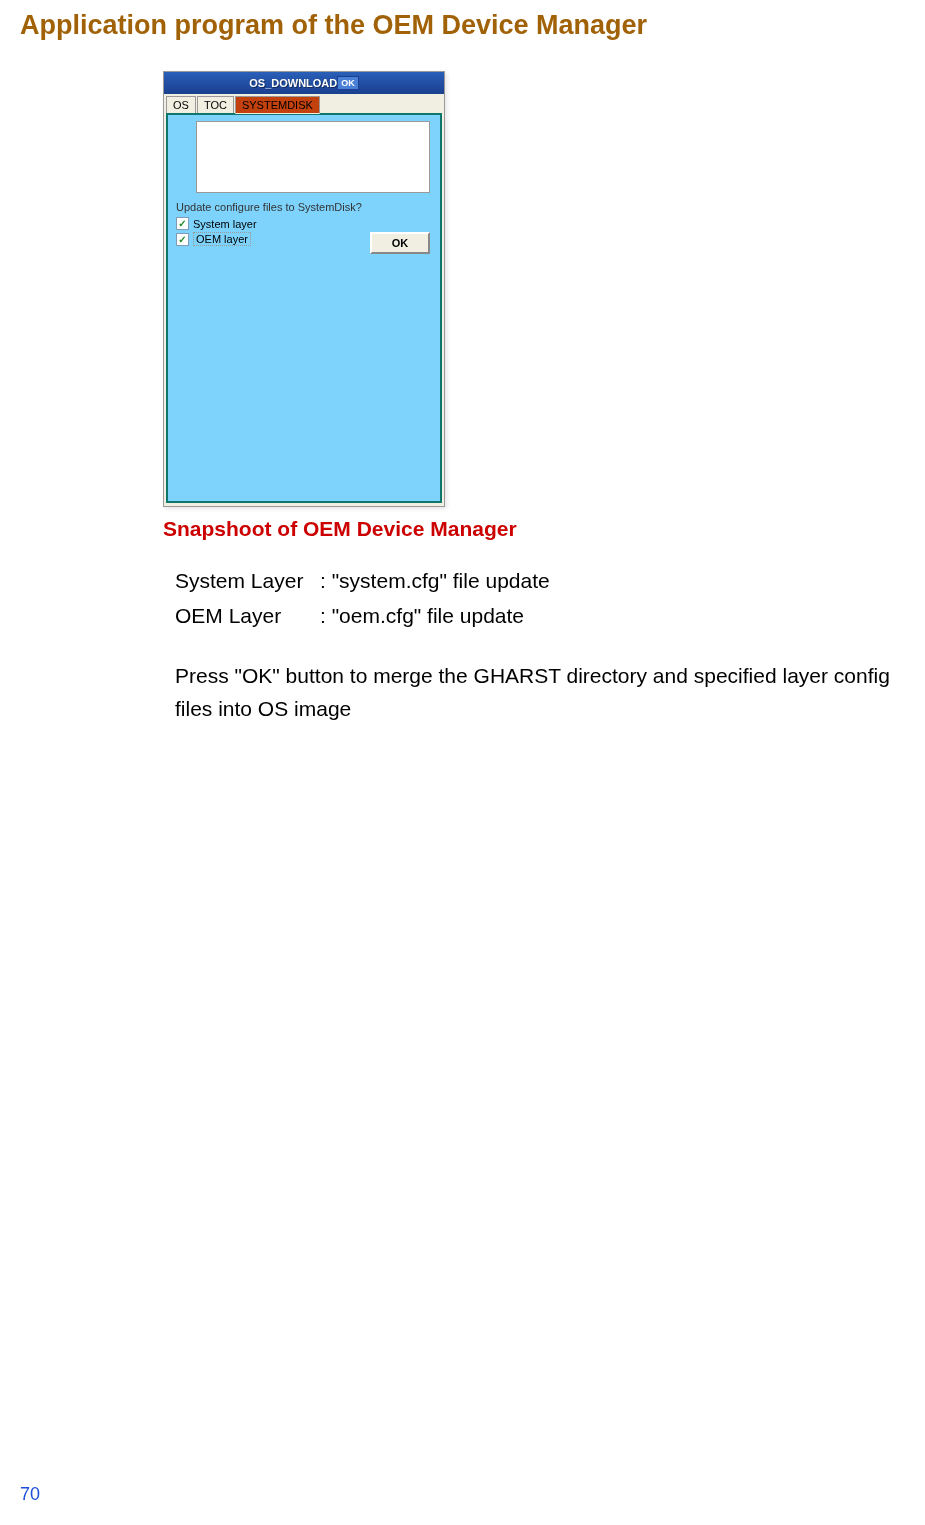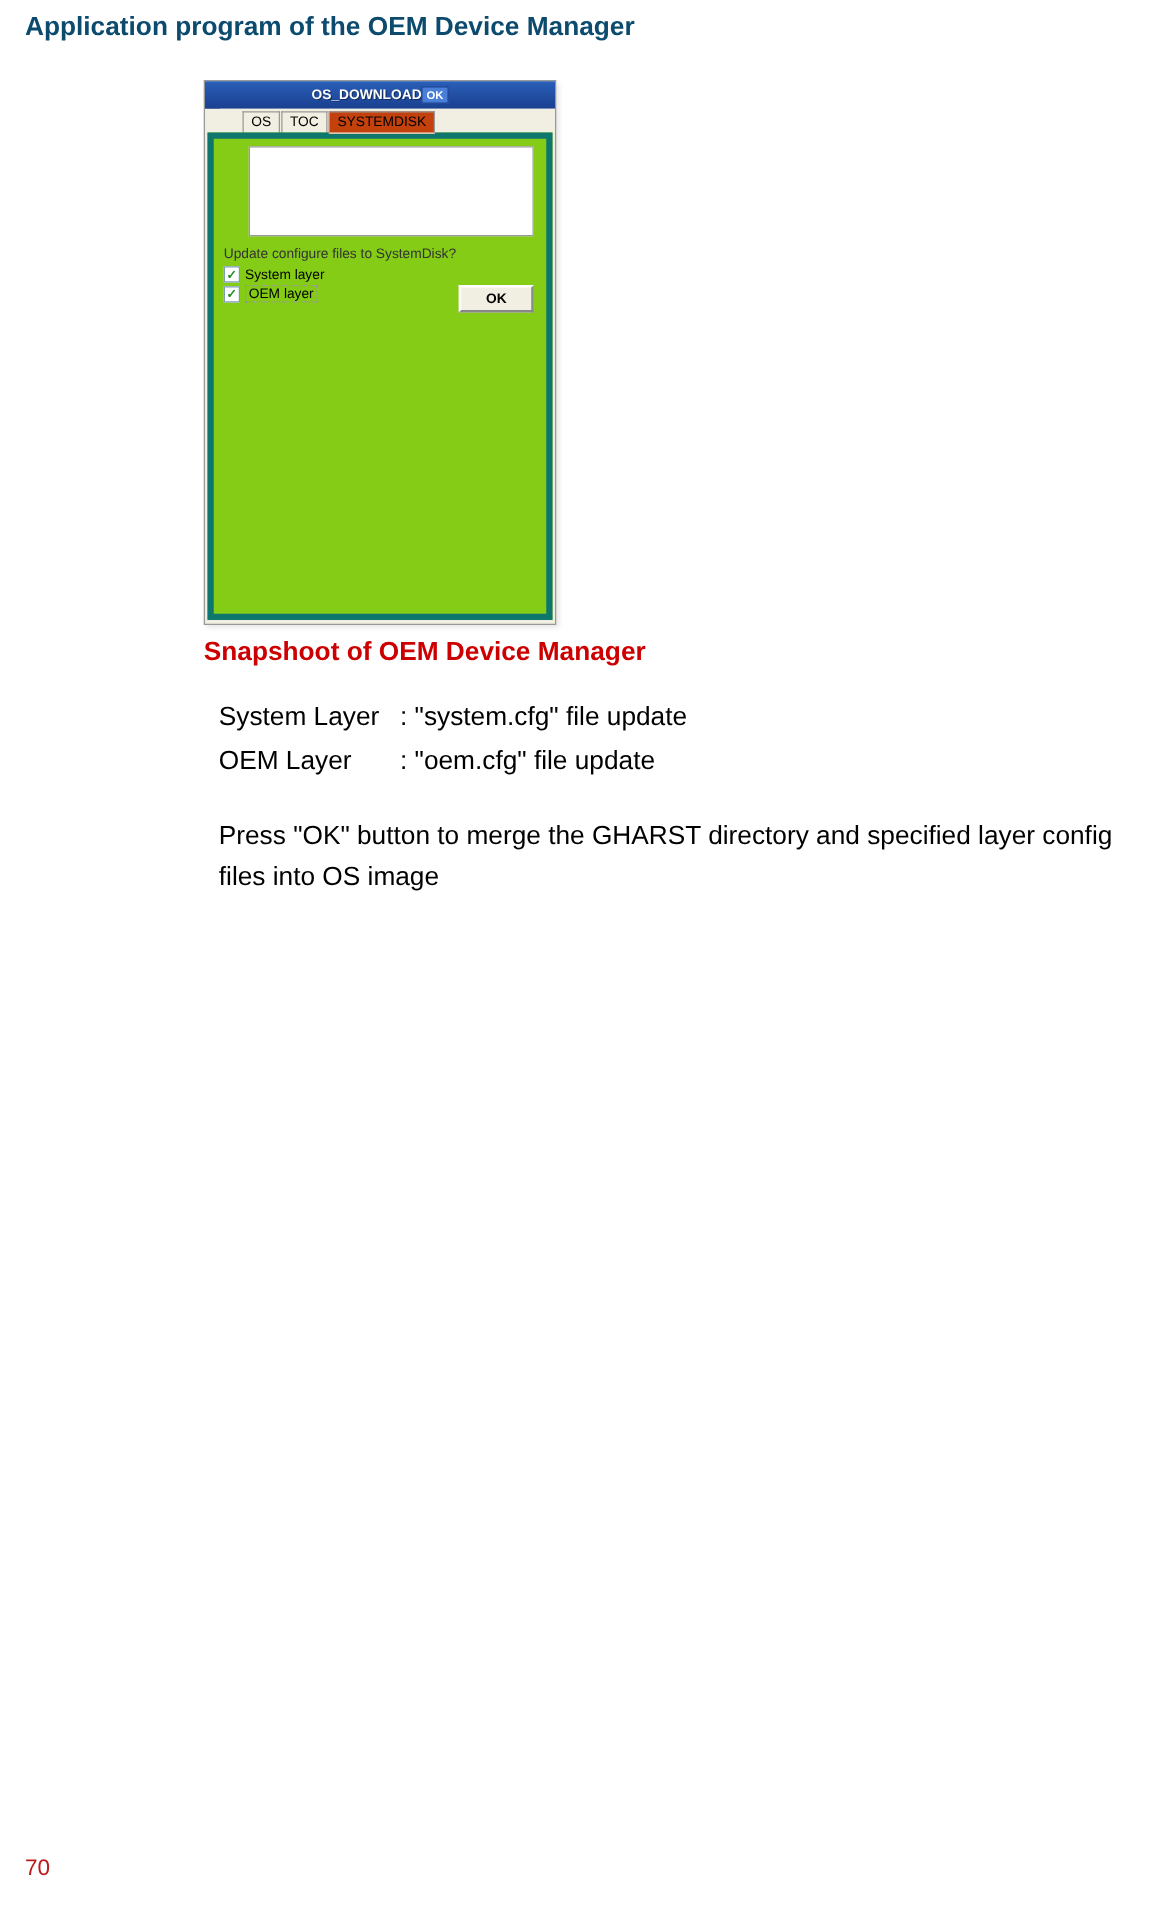--- a/index.html
+++ b/index.html
@@ -9,23 +9,23 @@
     }
     body {
       font-family: Arial, Helvetica, sans-serif;
       background: #ffffff;
       width: 925px;
       height: 1525px;
       position: relative;
       padding: 10px 20px;
     }
     .page-title {
-      font-size: 21px;
-      font-weight: bold;
-      color: #0c4a6e;
+      font-size: 27px;
+      font-weight: bold;
+      color: #a16207;
       margin-bottom: 30px;
     }
     .screenshot-container {
       margin-left: 143px;
       margin-bottom: 10px;
     }
     .app-window {
       width: 282px;
       border: 1px solid #999;
       background: #F1EFE2;
@@ -50,43 +50,42 @@
       border: 1px solid #1a3f8f;
       color: #fff;
       font-size: 9px;
       font-weight: bold;
       padding: 1px 3px;
       cursor: pointer;
     }
     .tabstrip {
       display: flex;
       background: #F1EFE2;
-      padding: 2px 2px 0 18px;
+      padding: 2px 2px 0 2px;
       border-bottom: none;
-      margin-left: 12px;
     }
     .tab {
       border: 1px solid #999;
       background: #F1EFE2;
       font-size: 11px;
       padding: 2px 6px;
       margin-right: 1px;
       cursor: pointer;
       border-bottom: none;
     }
     .tab.active {
       background: #c2410c;
       border-bottom: 1px solid #F1EFE2;
       position: relative;
       z-index: 2;
     }
     .tab-content {
-      border: 5px solid #0f766e;
+      border: 2px solid #0f766e;
       margin: 0 2px 2px 2px;
-      background: #84cc16;
+      background: #7dd3fc;
       height: 390px;
       position: relative;
       top: -1px;
     }
     .white-box {
       background: #fff;
       border: 1px solid #999;
       height: 72px;
       margin: 6px 10px 8px 28px;
     }
@@ -159,21 +158,21 @@
       min-width: 145px;
     }
     .body-paragraph {
       margin-top: 28px;
     }
     .page-number {
       position: absolute;
       bottom: 20px;
       left: 20px;
       font-size: 18px;
-      color: #b91c1c;
+      color: #1d4ed8;
     }
   </style>
 </head>
 <body>
 
 <h1 class="page-title">Application program of the OEM Device Manager</h1>
 
 <div class="screenshot-container">
   <div class="app-window">
     <div class="titlebar">

